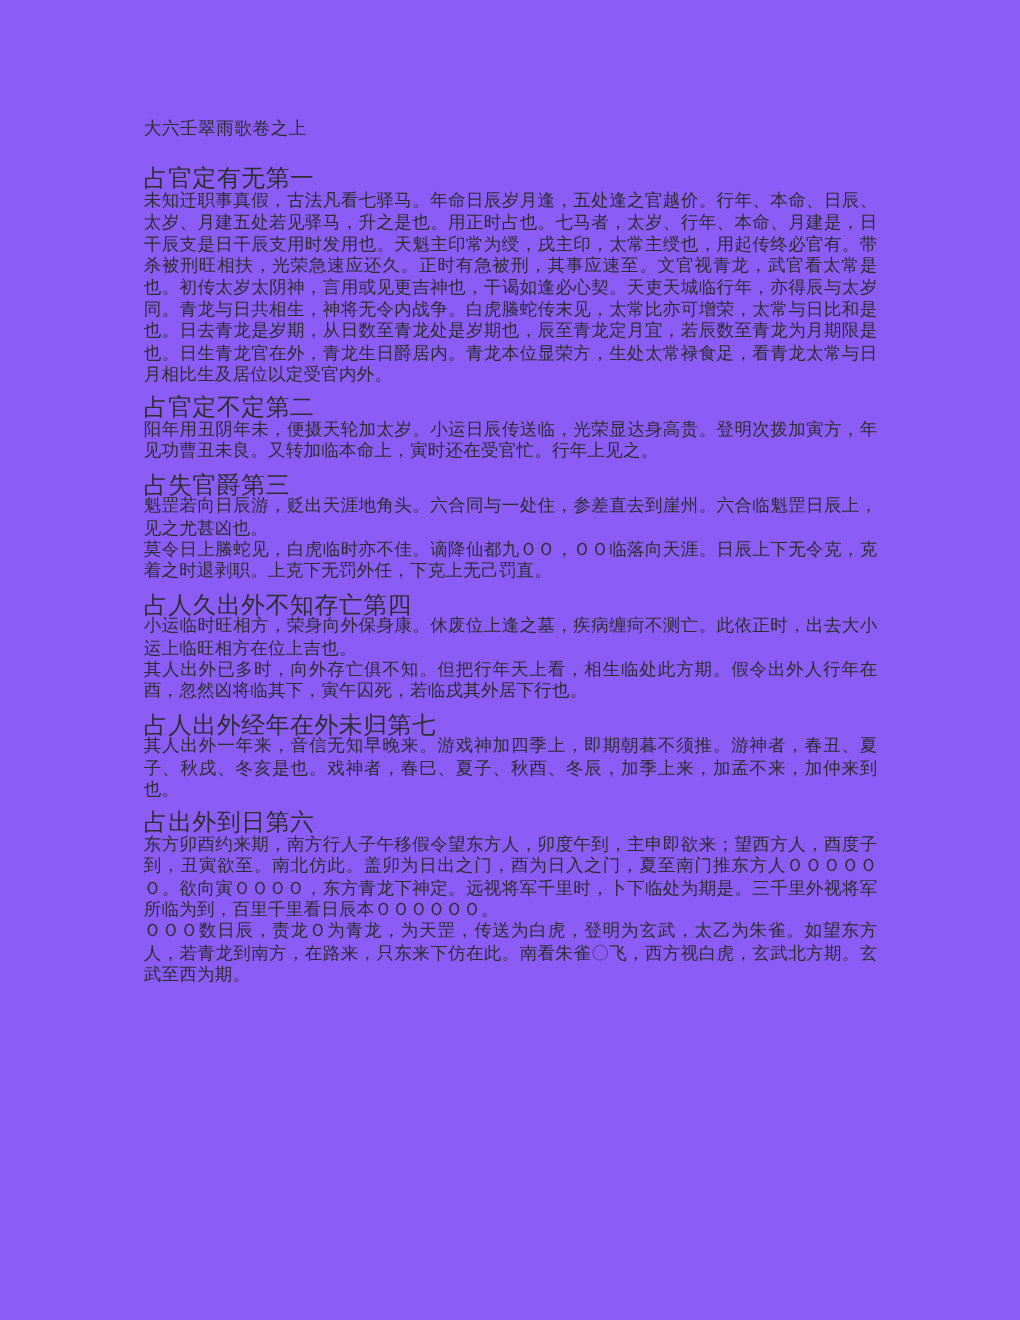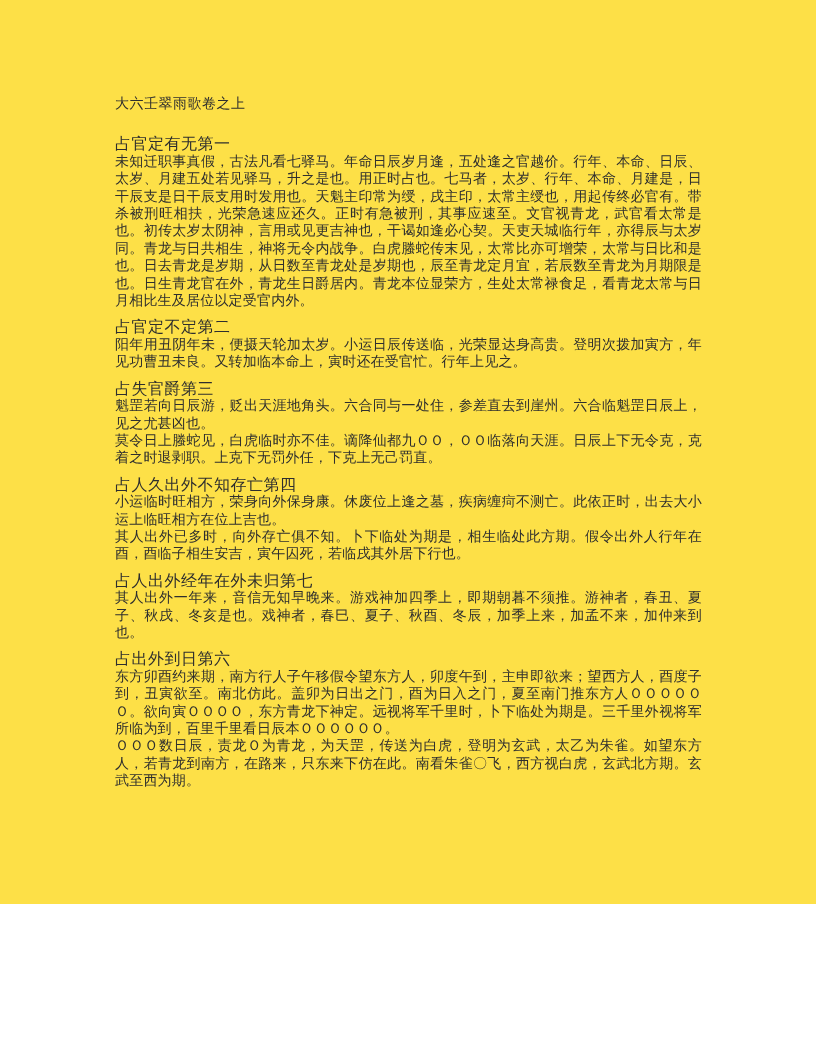--- a/index.html
+++ b/index.html
@@ -3,44 +3,44 @@
 <meta charset="utf-8">
 <style>
   html, body {
     margin: 0;
     padding: 0;
     background: #ffffff;
   }
   .page {
     position: relative;
     width: 816px;
-    height: 904px;
+    height: 1056px;
     margin: 0 auto;
-    background: #fde047;
+    background: #8b5cf6;
     box-sizing: border-box;
     padding: 95px 114px 0 115px;
     overflow: hidden;
     font-family: "Liberation Serif", "DejaVu Serif", serif;
     color: #2e2e2e;
   }
   .doc-title {
     font-size: 14px;
     line-height: 17.4px;
     margin: 0 0 23px 0;
     font-weight: normal;
     letter-spacing: 0.5px;
   }
   .section {
     margin: 0;
   }
   .section + .section {
     margin-top: 9px;
   }
   .section-heading {
-    font-size: 16px;
+    font-size: 19px;
     line-height: 17.4px;
     margin: 0;
     font-weight: normal;
     letter-spacing: 0.5px;
   }
   .para {
     font-size: 14px;
     line-height: 17.4px;
     margin: 0;
     text-align: justify;
@@ -68,21 +68,21 @@
 
   <div class="section">
     <h2 class="section-heading">占失官爵第三</h2>
     <p class="para">魁罡若向日辰游，贬出天涯地角头。六合同与一处住，参差直去到崖州。六合临魁罡日辰上，见之尤甚凶也。</p>
     <p class="para">莫令日上螣蛇见，白虎临时亦不佳。谪降仙都九ＯＯ，ＯＯ临落向天涯。日辰上下无令克，克着之时退剥职。上克下无罚外任，下克上无己罚直。</p>
   </div>
 
   <div class="section">
     <h2 class="section-heading">占人久出外不知存亡第四</h2>
     <p class="para">小运临时旺相方，荣身向外保身康。休废位上逢之墓，疾病缠疴不测亡。此依正时，出去大小运上临旺相方在位上吉也。</p>
-    <p class="para">其人出外已多时，向外存亡俱不知。卜下临处为期是，相生临处此方期。假令出外人行年在酉，酉临子相生安吉，寅午囚死，若临戌其外居下行也。</p>
+    <p class="para">其人出外已多时，向外存亡俱不知。但把行年天上看，相生临处此方期。假令出外人行年在酉，忽然凶将临其下，寅午囚死，若临戌其外居下行也。</p>
   </div>
 
 
   <div class="section">
     <h2 class="section-heading">占人出外经年在外未归第七</h2>
     <p class="para">其人出外一年来，音信无知早晚来。游戏神加四季上，即期朝暮不须推。游神者，春丑、夏子、秋戌、冬亥是也。戏神者，春巳、夏子、秋酉、冬辰，加季上来，加孟不来，加仲来到也。</p>
   </div>
 
   <div class="section">
     <h2 class="section-heading">占出外到日第六</h2>

